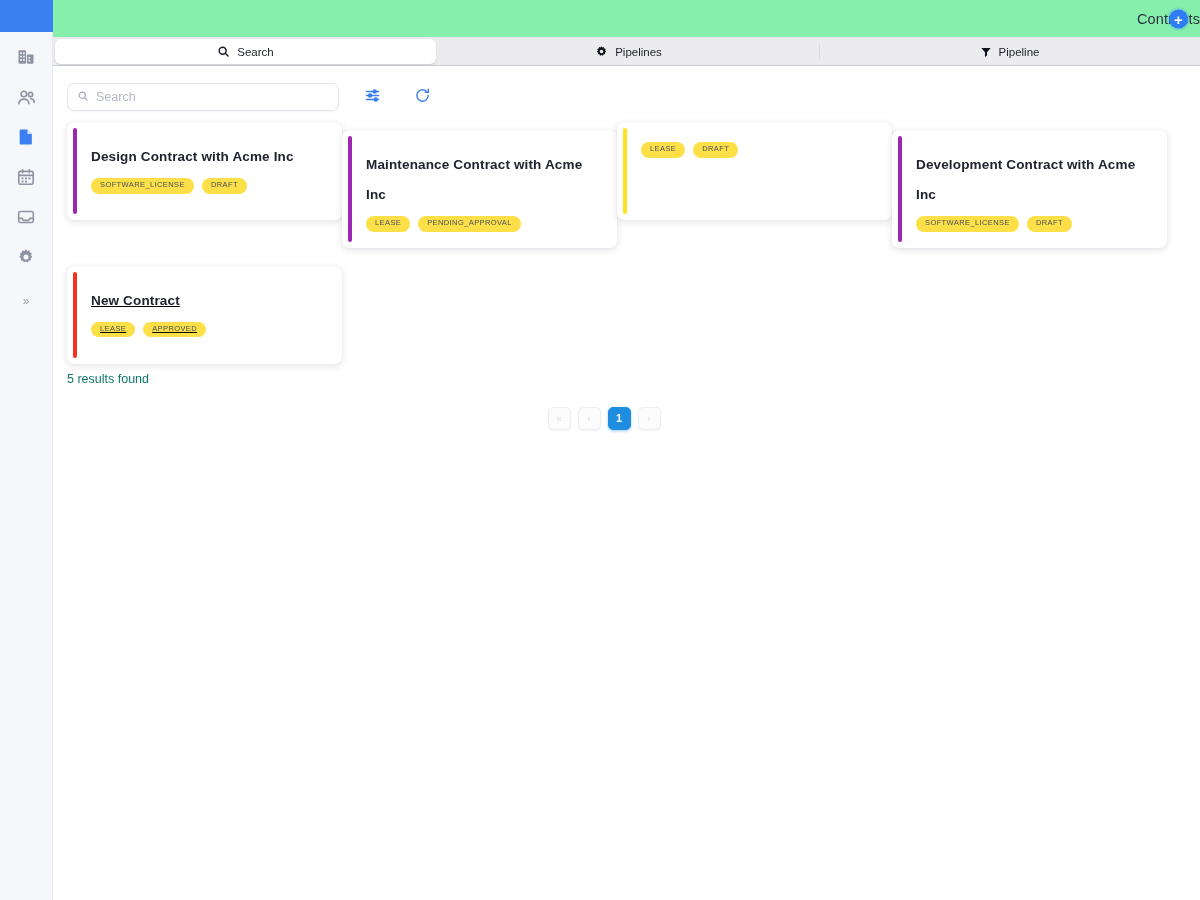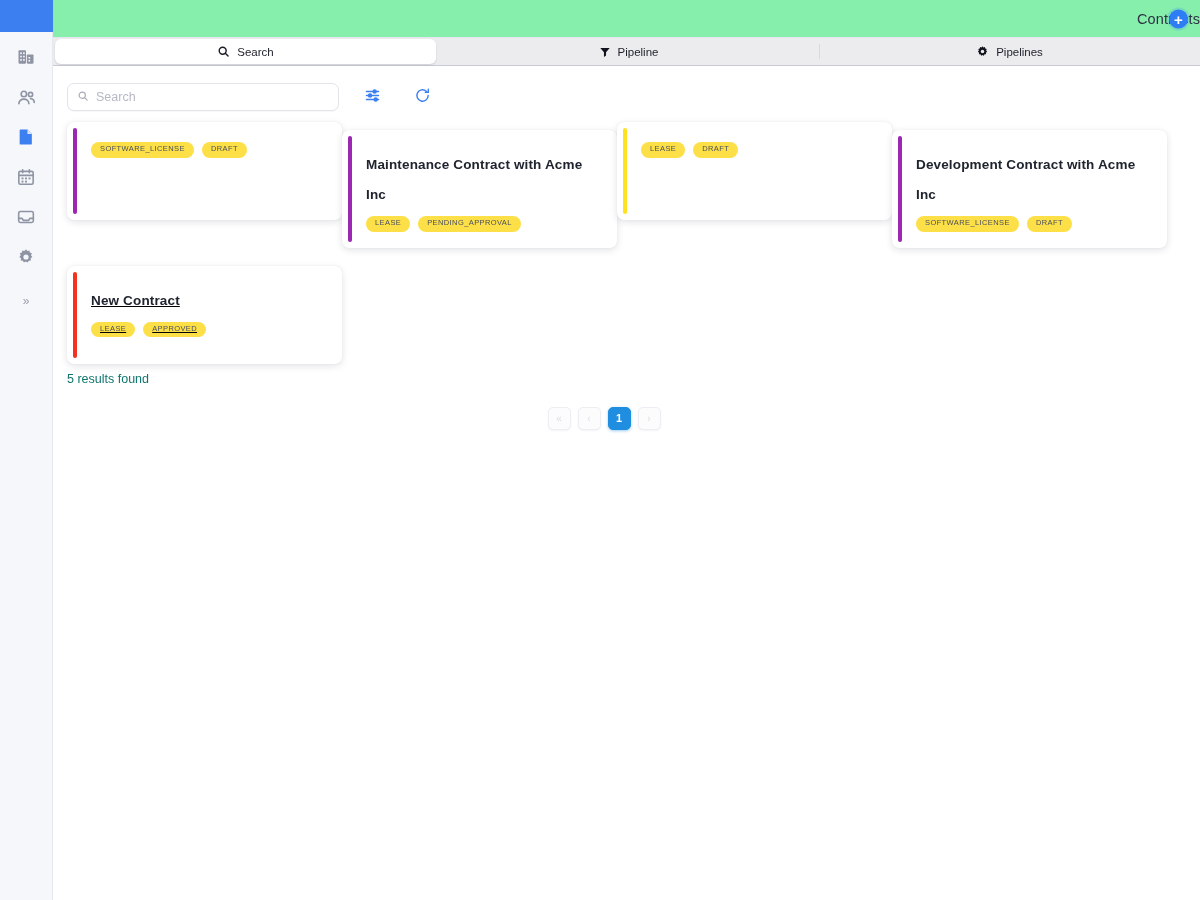--- a/index.html
+++ b/index.html
@@ -259,34 +259,34 @@
         <span class="tab-icon">
           <svg width="13" height="13" viewBox="0 0 24 24" fill="none" stroke="#1b1e27" stroke-width="2.7" stroke-linecap="round">
             <circle cx="10.5" cy="10.5" r="6.4"></circle>
             <path d="M15.4 15.4l5 5"></path>
           </svg>
         </span>
         <span>Search</span>
       </div>
       <div class="tab">
         <span class="tab-icon">
-          <svg width="12" height="12" viewBox="0 0 24 24" fill="#11141c">
-            <path d="M2.6 4h18.8l-7.3 8.6v6.6l-4.2 2.6v-9.2z"></path>
-          </svg>
-        </span>
-        <span>Pipeline</span>
-      </div>
-      <div class="tab">
-        <span class="tab-icon">
           <svg width="13" height="13" viewBox="0 0 24 24" fill="#11141c">
             <path d="M12 2.2l1.7 2.3 2.7-.7.7 2.7 2.7 1-1.1 2.6 1.8 2.2-2.2 1.8.3 2.8-2.8.3-1.3 2.5-2.5-1.3-2.5 1.3-1.3-2.5-2.8-.3.3-2.8-2.2-1.8 1.8-2.2-1.1-2.6 2.7-1 .7-2.7 2.7.7z"></path>
             <circle cx="12" cy="12" r="3.2" fill="#ececef"></circle>
           </svg>
         </span>
         <span>Pipelines</span>
+      </div>
+      <div class="tab">
+        <span class="tab-icon">
+          <svg width="12" height="12" viewBox="0 0 24 24" fill="#11141c">
+            <path d="M2.6 4h18.8l-7.3 8.6v6.6l-4.2 2.6v-9.2z"></path>
+          </svg>
+        </span>
+        <span>Pipeline</span>
       </div>
     </div>
 
     <div class="toolbar">
       <div class="search-box">
         <span>
           <svg width="12" height="12" viewBox="0 0 24 24" fill="none" stroke="#a8acba" stroke-width="2.4" stroke-linecap="round">
             <circle cx="10.5" cy="10.5" r="6.2"></circle>
             <path d="M15.2 15.2l5 5"></path>
           </svg>
@@ -313,20 +313,21 @@
           </svg>
         </span>
       </div>
     </div>
 
     <div class="cards">
 
       <div class="card-slot">
         <div class="card">
           <div class="card-accent" style="background: rgb(156, 39, 176);"></div>
+          <div class="card-title">Design Contract with Acme Inc</div>
           <div class="chips">
             <span class="chip">SOFTWARE_LICENSE</span>
             <span class="chip">DRAFT</span>
           </div>
         </div>
       </div>
 
       <div class="card-slot">
         <div class="card" style="margin-top:8px;">
           <div class="card-accent" style="background: rgb(156, 39, 176);"></div>

